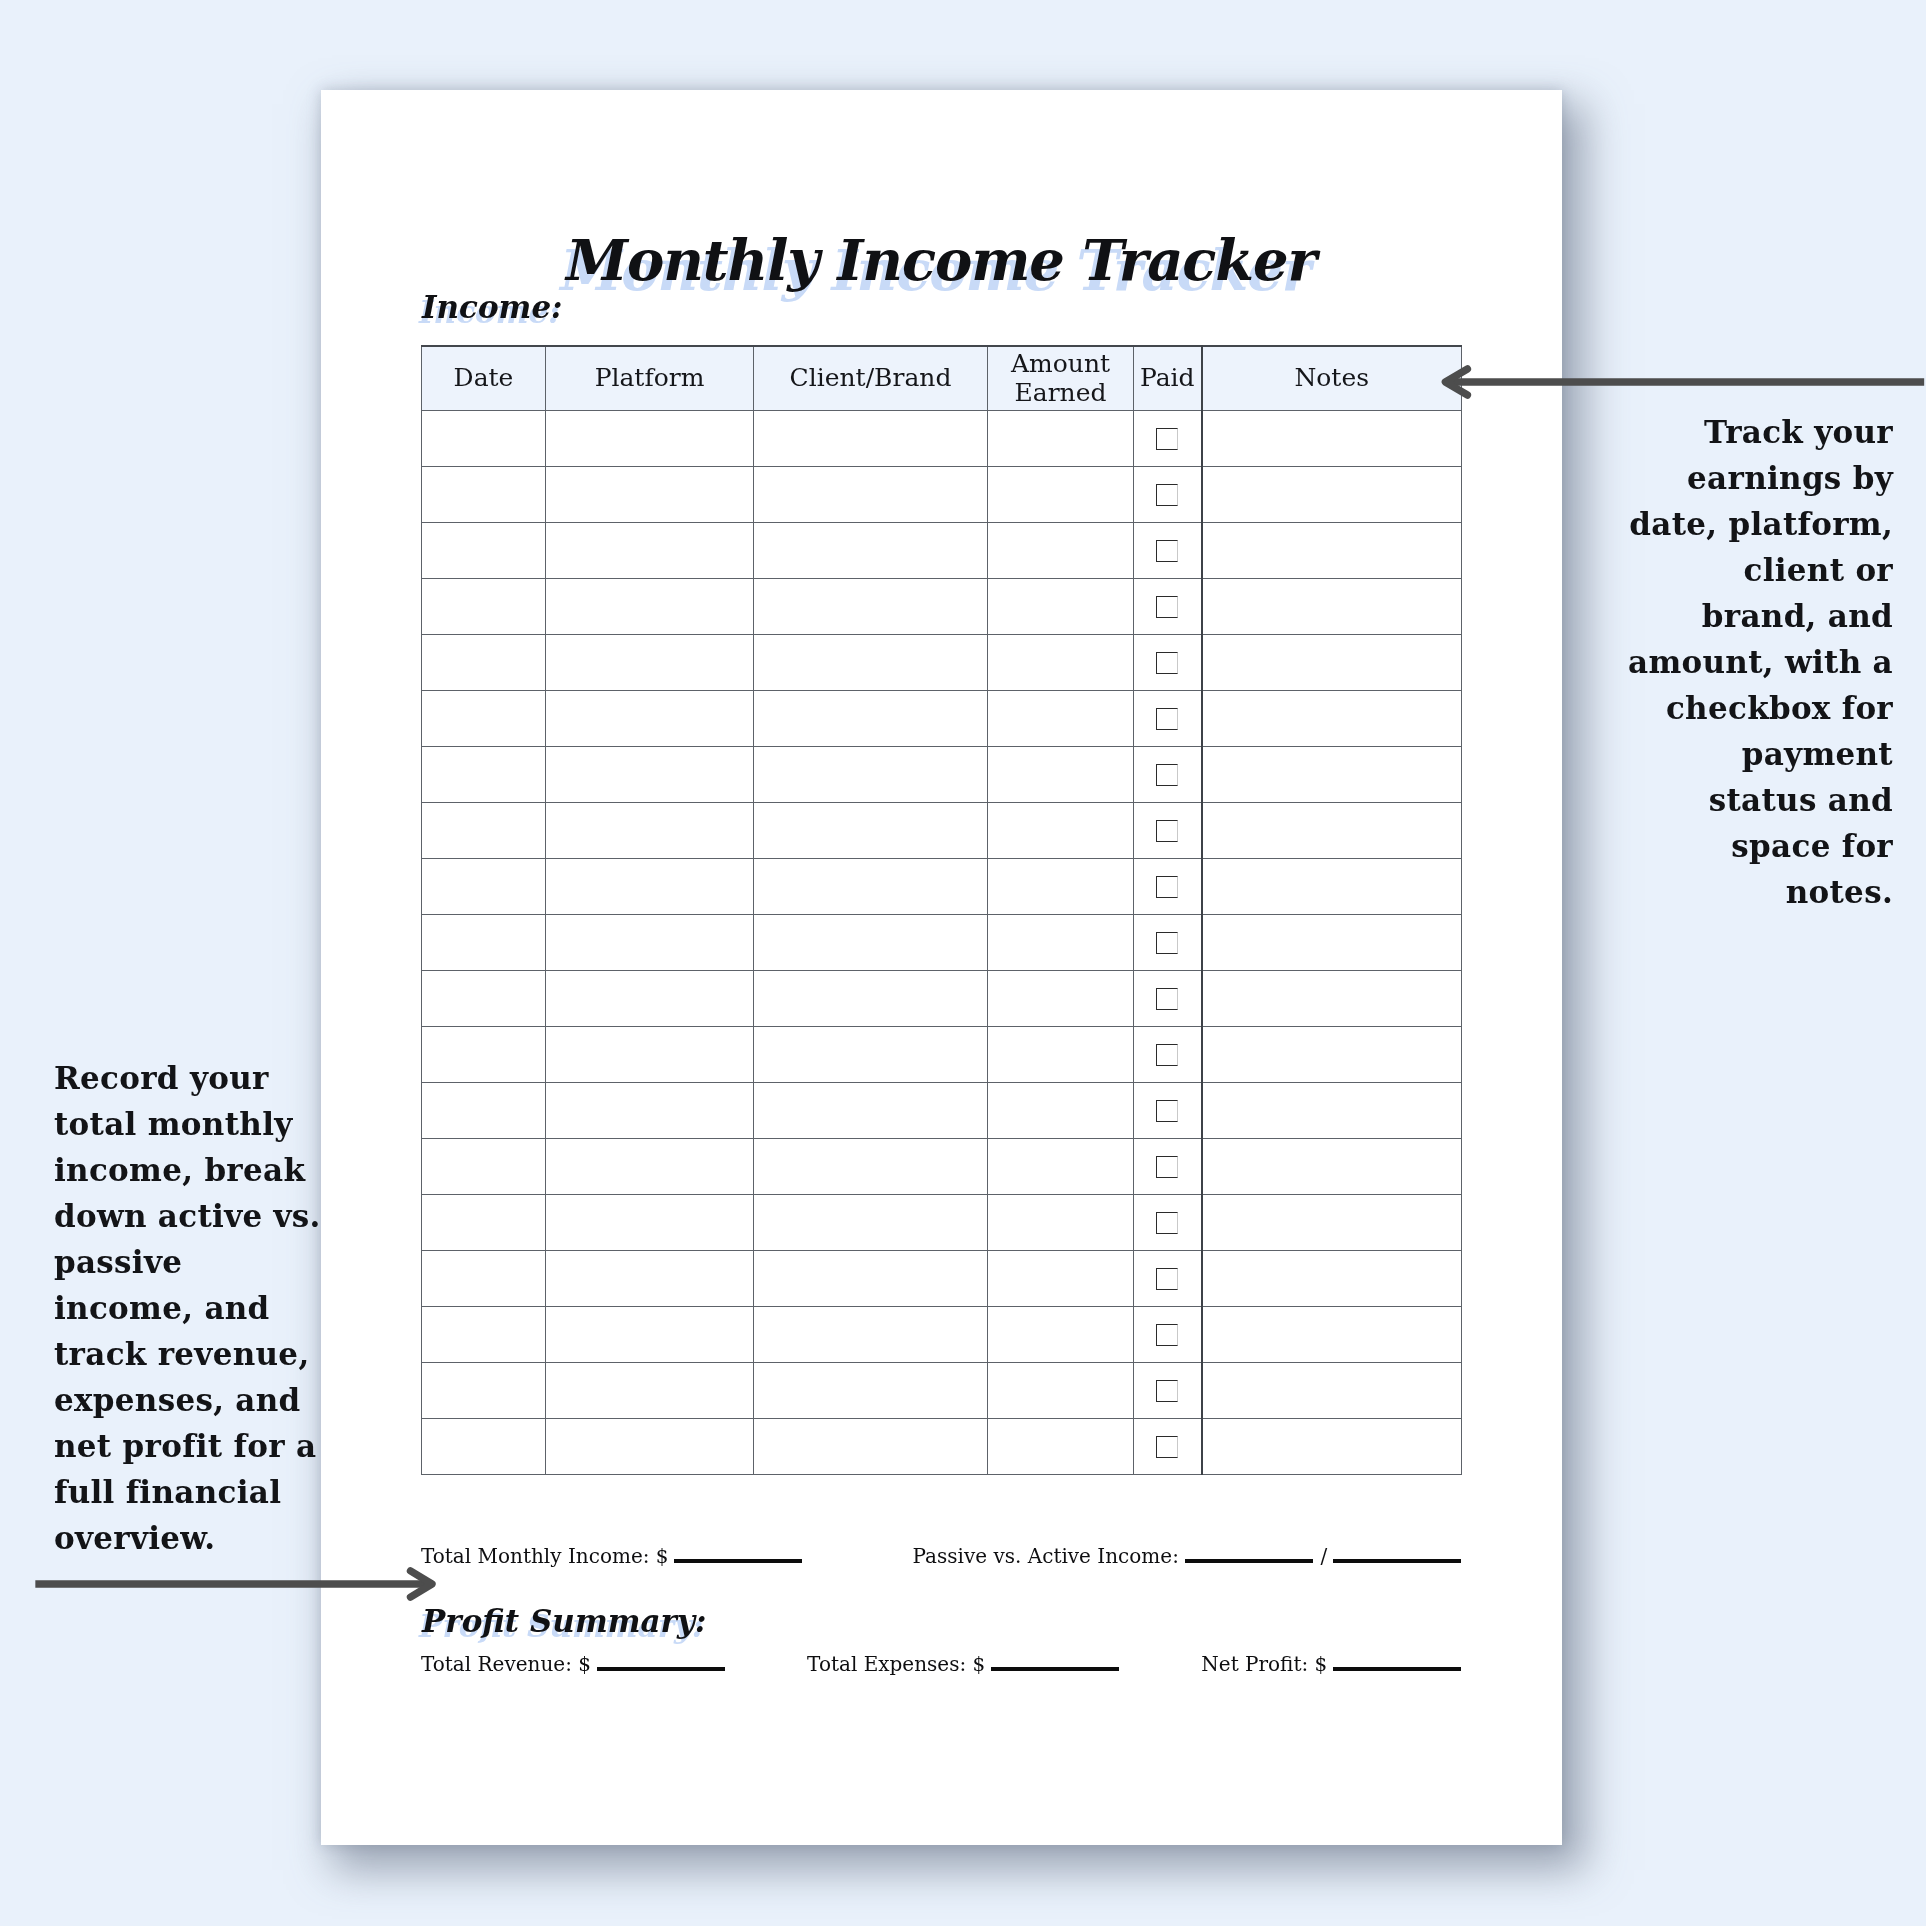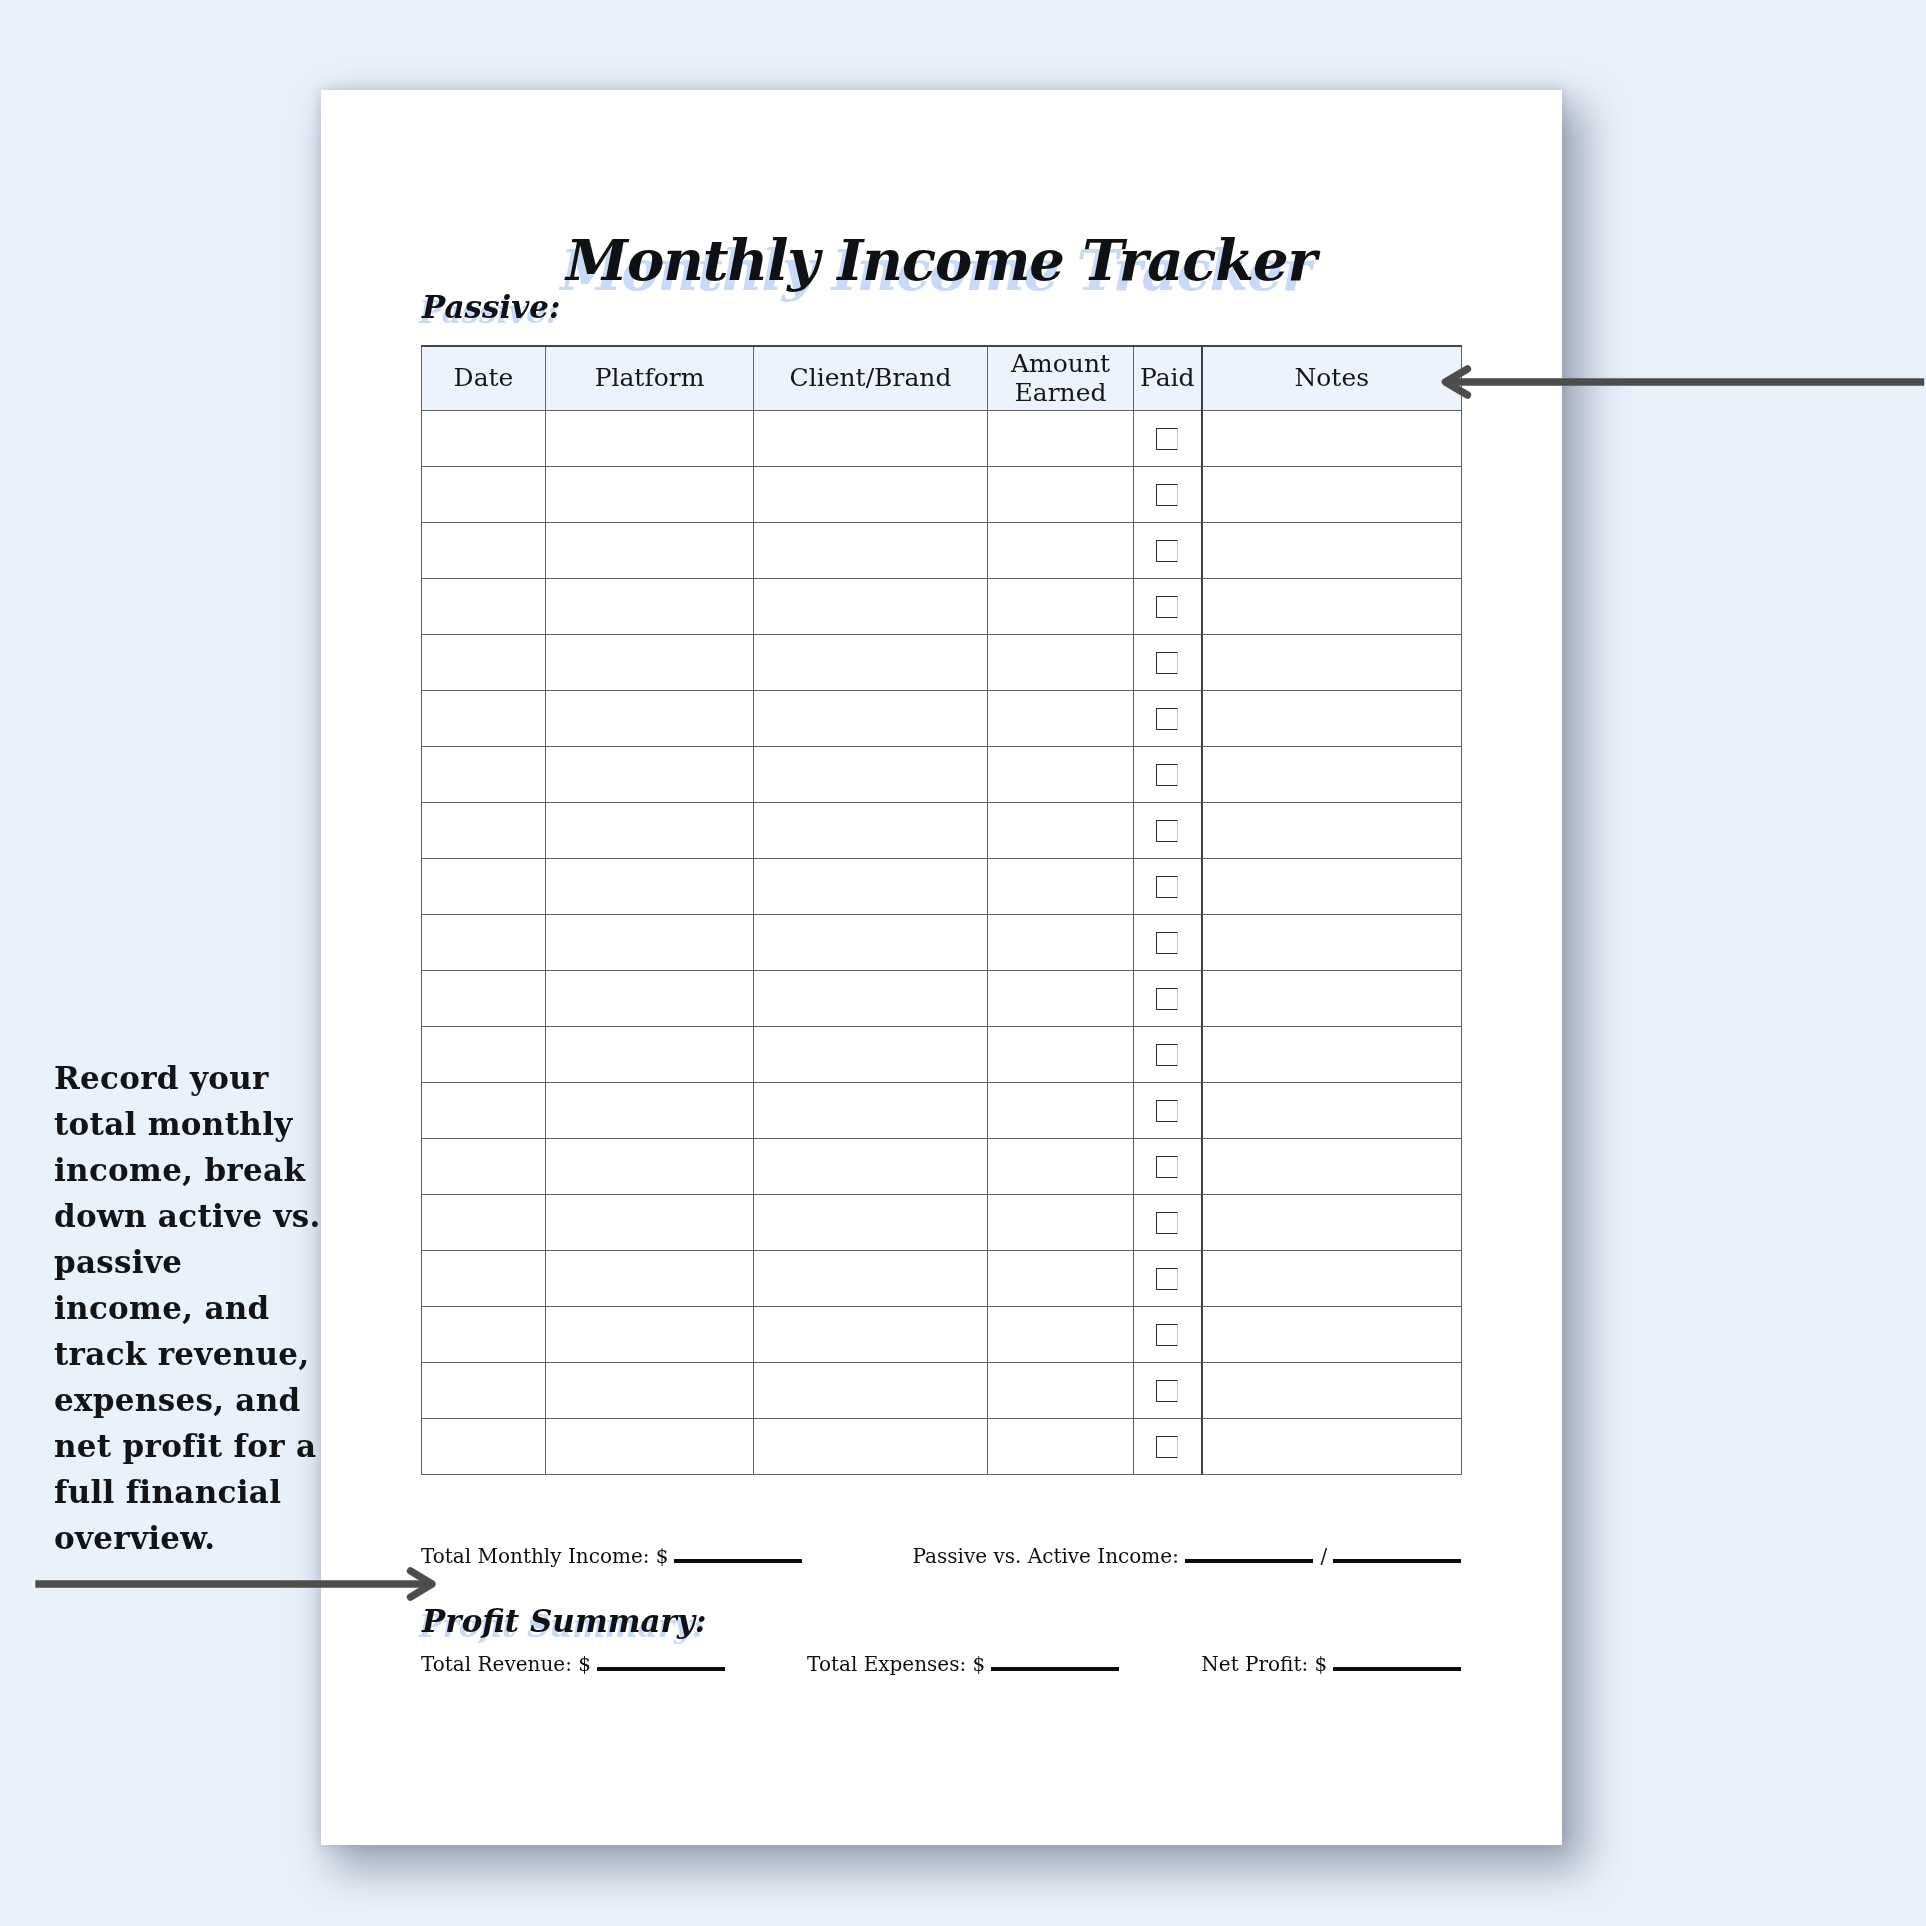--- a/index.html
+++ b/index.html
@@ -114,21 +114,21 @@
 </style>
 </head>
 <body>
 
 <div class="canvas">
 
   <div class="page"></div>
 
   <div class="doc-title">Monthly Income Tracker</div>
 
-  <div class="income-label">Passive:</div>
+  <div class="income-label">Income:</div>
 
   <table class="income-table">
     <colgroup>
       <col style="width:124px">
         <col style="width:208px">
         <col style="width:234px">
       <col style="width:146px">
         <col style="width:68px">
         <col style="width:260px">
     </colgroup>
@@ -359,20 +359,33 @@
     <span class="group">
       <span>Total Expenses: $</span>
       <span class="blank w1"></span>
     </span>
     <span class="group">
       <span>Net Profit: $</span>
       <span class="blank w1"></span>
     </span>
   </div>
 
+  <div class="note note-right">
+    <div>Track your</div>
+    <div>earnings by</div>
+    <div>date, platform,</div>
+    <div>client or</div>
+    <div>brand, and</div>
+    <div>amount, with a</div>
+    <div>checkbox for</div>
+    <div>payment</div>
+    <div>status and</div>
+    <div>space for</div>
+    <div>notes.</div>
+  </div>
 
   <div class="note note-left">
     <div>Record your</div>
     <div>total monthly</div>
     <div>income, break</div>
     <div>down active vs.</div>
     <div>passive</div>
     <div>income, and</div>
     <div>track revenue,</div>
     <div>expenses, and</div>

